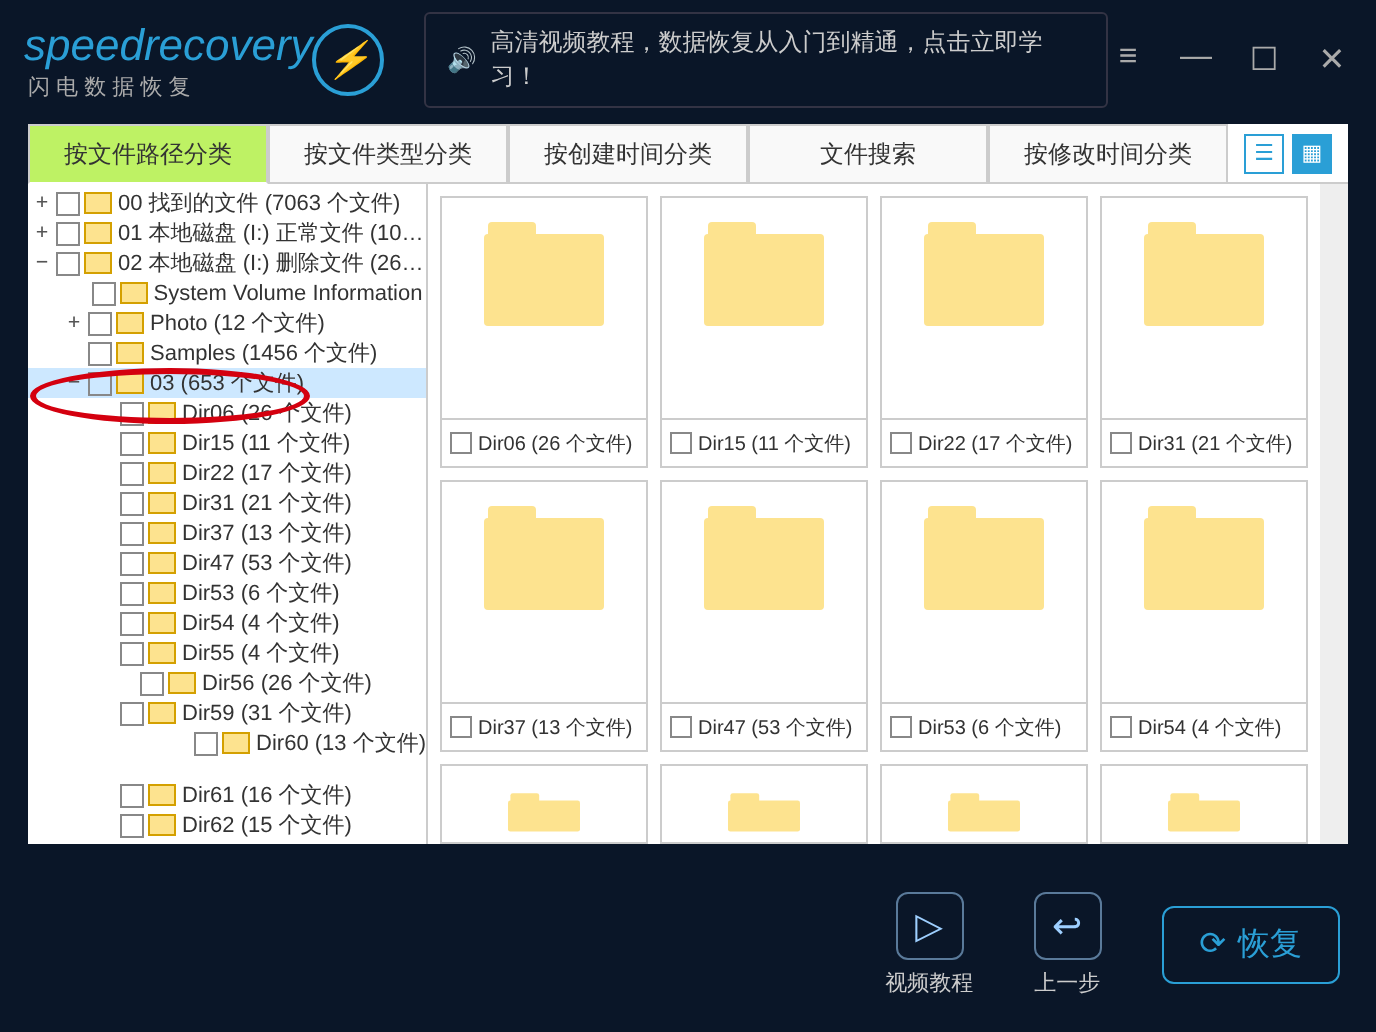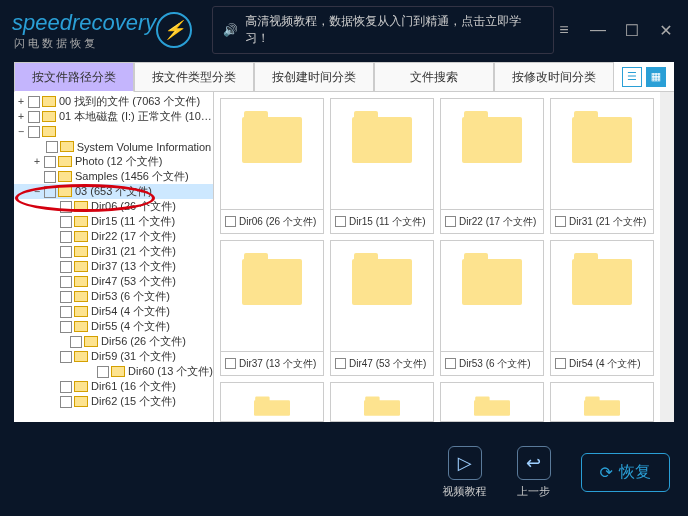--- a/index.html
+++ b/index.html
@@ -13,21 +13,21 @@
   .logo-icon { width: 36px; height: 36px; border: 2px solid #2a9fd6; border-radius: 50%; display: flex; align-items: center; justify-content: center; color: #2a9fd6; font-size: 18px; font-style: italic; font-weight: bold; }
   .tutorial { margin-left: 20px; display: flex; align-items: center; gap: 6px; border: 1px solid #334; border-radius: 3px; padding: 6px 10px; color: #ccc; font-size: 12px; cursor: pointer; }
   .speaker-icon { width: 16px; height: 16px; display: flex; align-items: center; justify-content: center; color: #aaa; }
   .win-controls { margin-left: auto; display: flex; gap: 14px; color: #aaa; font-size: 16px; }
   .win-controls span { cursor: pointer; width: 20px; text-align: center; }
   
   
   .main-panel { position: absolute; top: 62px; left: 14px; right: 14px; height: 360px; background: #fff; display: flex; flex-direction: column; }
   .tabs { display: flex; height: 30px; background: #fff; }
   .tab { flex: 1; border: 1px solid #ccc; border-bottom: 1px solid #ccc; display: flex; align-items: center; justify-content: center; font-size: 12px; color: #333; cursor: pointer; background: #f9f9f9; }
-  .tab.active { background: #c4b5fd; border-bottom-color: #fff; }
+  .tab.active { background: #bef264; border-bottom-color: #fff; }
   .tabs-right { display: flex; gap: 4px; width: 60px; align-items: center; justify-content: center; border-bottom: 1px solid #ccc; }
   .view-btn { width: 20px; height: 20px; border: 1px solid #2a9fd6; display: flex; align-items: center; justify-content: center; font-size: 11px; color: #2a9fd6; cursor: pointer; }
   .view-btn.active { background: #2a9fd6; color: #fff; }
   
   .content { display: flex; flex: 1; overflow: hidden; }
   
   
   .tree-panel { width: 200px; border-right: 1px solid #ccc; overflow-y: auto; font-size: 11px; color: #333; padding: 2px 0; position: relative; }
   .tree-row { display: flex; align-items: center; height: 15px; padding-left: 2px; white-space: nowrap; cursor: pointer; }
   .tree-row .exp { width: 10px; font-family: monospace; font-size: 10px; color: #555; text-align: center; }
@@ -104,20 +104,21 @@
         <div class="tree-row" style="padding-left: 2px;">
           <span class="exp">+</span>
           <span class="chk"></span>
           <span class="fld"></span>
           <span class="txt">01 本地磁盘 (I:) 正常文件 (1000</span>
         </div>
         <div class="tree-row" style="padding-left: 2px;">
           <span class="exp">−</span>
           <span class="chk"></span>
           <span class="fld"></span>
+          <span class="txt">02 本地磁盘 (I:) 删除文件 (2677</span>
         </div>
         <div class="tree-row" style="padding-left: 18px; justify-content: center;">
           <span class="exp"></span>
           <span class="chk"></span>
           <span class="fld"></span>
           <span class="txt">System Volume Information</span>
         </div>
         <div class="tree-row" style="padding-left: 18px;">
           <span class="exp">+</span>
           <span class="chk"></span>
@@ -201,21 +202,21 @@
           <span class="chk"></span>
           <span class="fld"></span>
           <span class="txt">Dir59   (31 个文件)</span>
         </div>
         <div class="tree-row" style="padding-left: 34px; justify-content: flex-end;">
           <span class="exp"></span>
           <span class="chk"></span>
           <span class="fld"></span>
           <span class="txt">Dir60   (13 个文件)</span>
         </div>
-        <div class="tree-row" style="padding-left: 34px;">
+        <div class="tree-row" style="padding-left: 34px; margin-top: 11px;">
           <span class="exp"></span>
           <span class="chk"></span>
           <span class="fld"></span>
           <span class="txt">Dir61   (16 个文件)</span>
         </div>
         <div class="tree-row" style="padding-left: 34px;">
           <span class="exp"></span>
           <span class="chk"></span>
           <span class="fld"></span>
           <span class="txt">Dir62   (15 个文件)</span>

